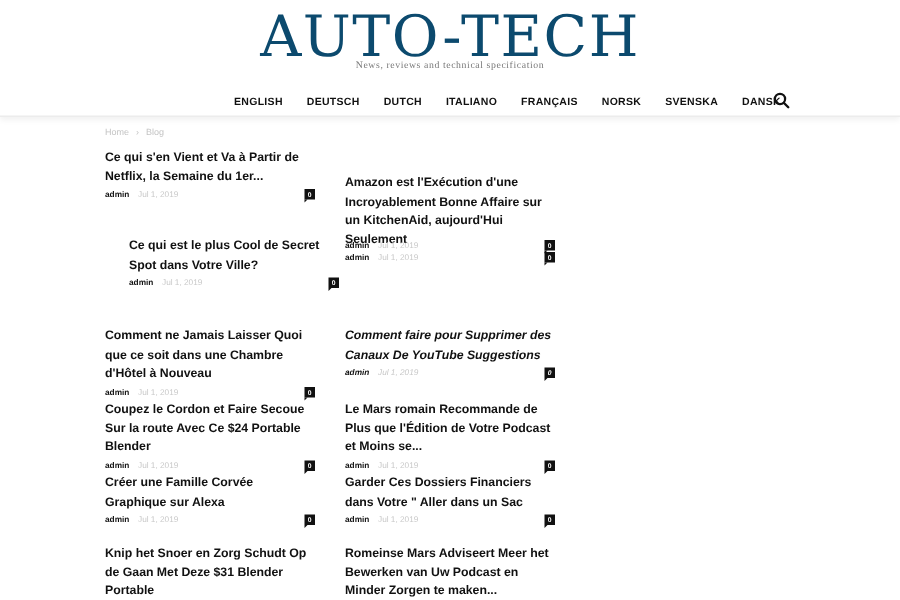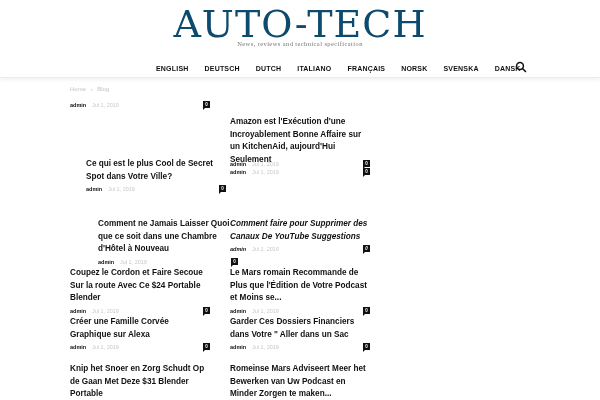--- a/index.html
+++ b/index.html
@@ -59,20 +59,21 @@
   </svg>
 </div>
 
 <div class="breadcrumb">
   <span>Home</span>
   <span>›</span>
   <span>Blog</span>
 </div>
 
 <div class="post" style="left:70px; top:99px;">
+  <div class="post-title">Ce qui s'en Vient et Va à Partir de Netflix, la Semaine du 1er...</div>
   <div class="meta">
     <span class="author">admin</span>
     <span class="date">Jul 1, 2019</span>
     <span class="comment">0</span>
   </div>
 </div>
 <div class="post" style="left:230px; top:116px;">
   <div class="post-title">Amazon est l'Exécution d'une Incroyablement Bonne Affaire sur un KitchenAid, aujourd'Hui Seulement</div>
   <div class="meta">
     <span class="author">admin</span>
@@ -90,21 +91,21 @@
   </div>
 </div>
 <div class="post" style="left:230px; top:158px;">
   <div class="meta">
     <span class="author">admin</span>
     <span class="date">Jul 1, 2019</span>
     <span class="comment">0</span>
   </div>
 </div>
 
-<div class="post" style="left:70px; top:218px;margin-left:28px;">
+<div class="post" style="left:70px; top:218px;">
   <div class="post-title">Comment ne Jamais Laisser Quoi que ce soit dans une Chambre d'Hôtel à Nouveau</div>
   <div class="meta">
     <span class="author">admin</span>
     <span class="date">Jul 1, 2019</span>
     <span class="comment">0</span>
   </div>
 </div>
 <div class="post" style="left:230px; top:218px;font-style:italic;">
   <div class="post-title">Comment faire pour Supprimer des Canaux De YouTube Suggestions</div>
   <div class="meta">

